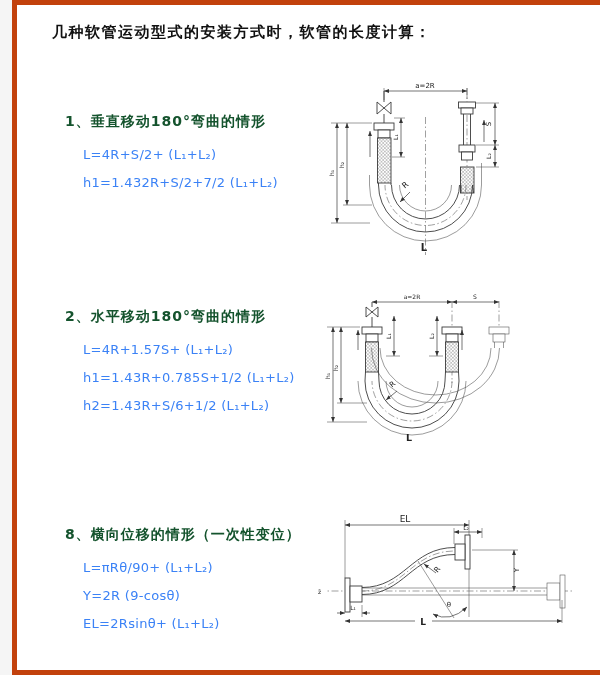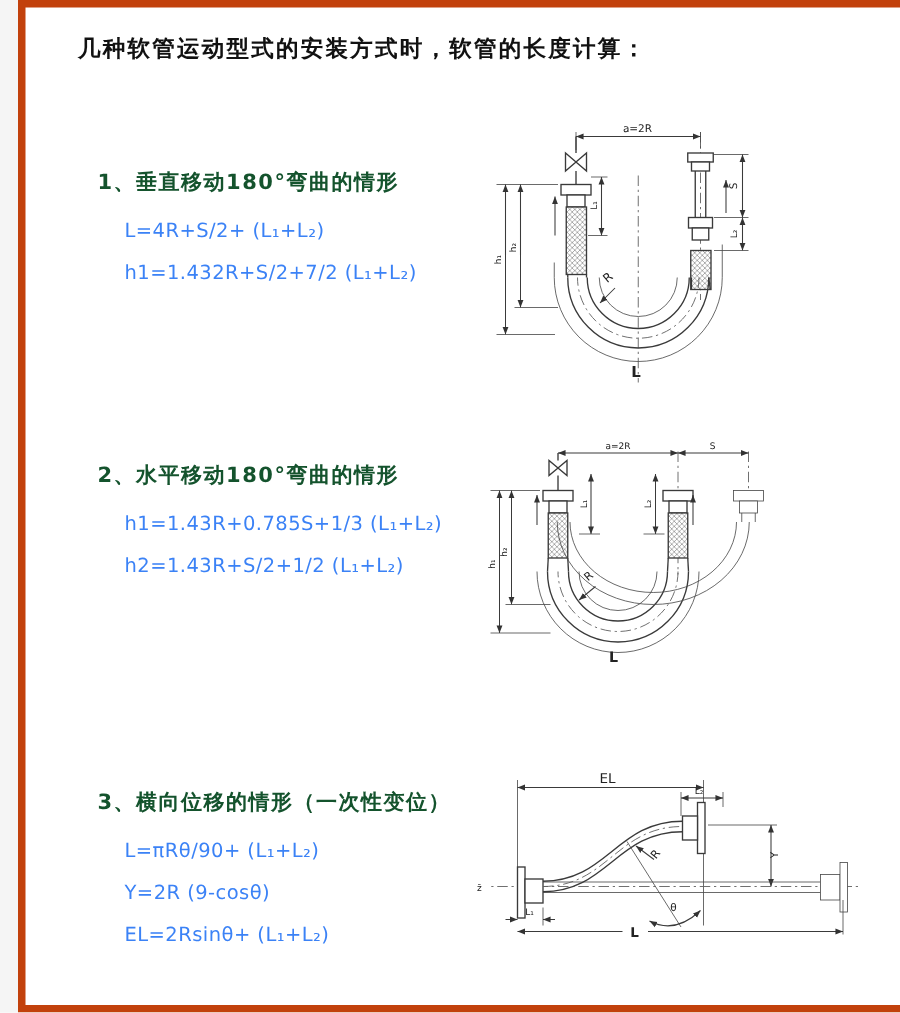--- a/index.html
+++ b/index.html
@@ -39,26 +39,27 @@
   <div class="title">几种软管运动型式的安装方式时，软管的长度计算：</div>
 
   <div class="section sec1">
     <div class="heading">1、垂直移动180°弯曲的情形</div>
     <div class="formula">L=4R+S/2+ (L₁+L₂)</div>
     <div class="formula">h1=1.432R+S/2+7/2 (L₁+L₂)</div>
   </div>
 
   <div class="section sec2">
     <div class="heading">2、水平移动180°弯曲的情形</div>
-    <div class="formula">h1=1.43R+0.785S+1/3 (L₁+L₂)</div>
-    <div class="formula">h2=1.43R+S/2+1/2 (L₁+L₂)</div>
+    <div class="formula">L=4R+1.57S+ (L₁+L₂)</div>
+    <div class="formula">h1=1.43R+0.785S+1/2 (L₁+L₂)</div>
+    <div class="formula">h2=1.43R+S/6+1/2 (L₁+L₂)</div>
   </div>
 
   <div class="section sec3">
-    <div class="heading">3、横向位移的情形（一次性变位）</div>
+    <div class="heading">8、横向位移的情形（一次性变位）</div>
     <div class="formula">L=πRθ/90+ (L₁+L₂)</div>
     <div class="formula">Y=2R (9-cosθ)</div>
     <div class="formula">EL=2Rsinθ+ (L₁+L₂)</div>
   </div>
 
   <svg width="0" height="0">
     <defs>
       <marker id="arr" viewBox="0 0 10 10" refX="9" refY="5" markerWidth="8" markerHeight="8" orient="auto-start-reverse">
         <path d="M0,1.5 L9,5 L0,8.5 Z" fill="#333"></path>
       </marker>

